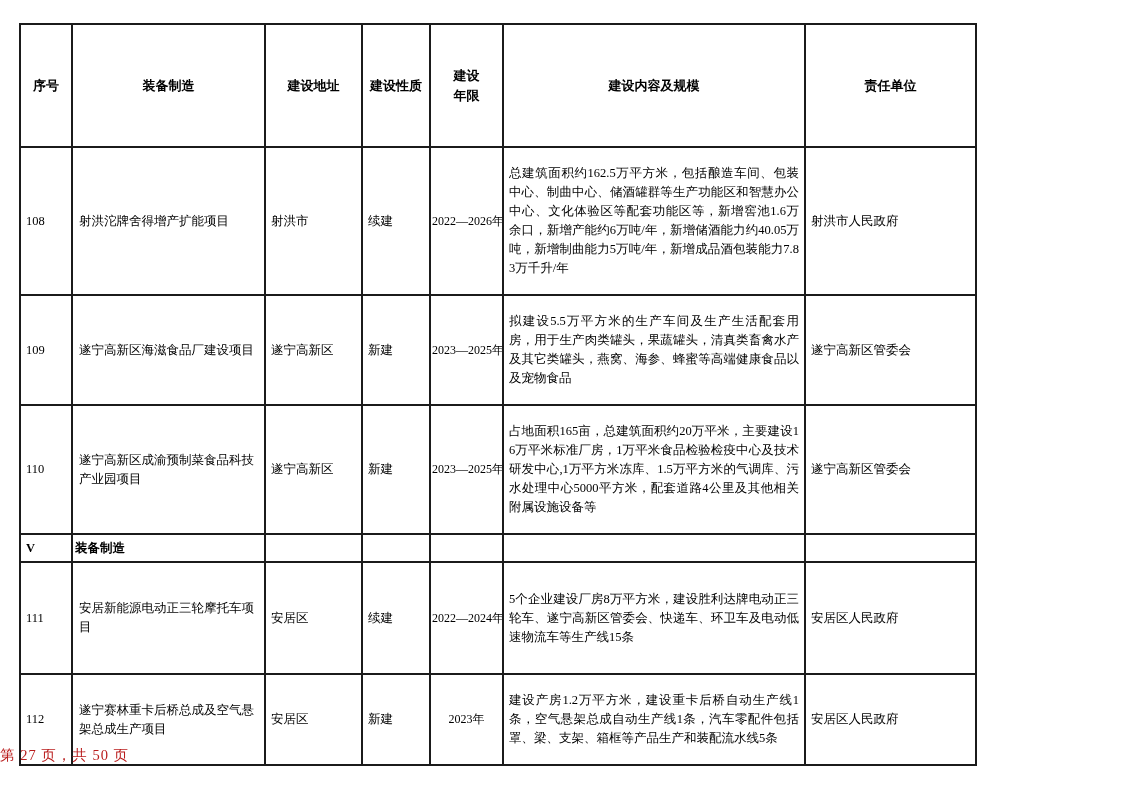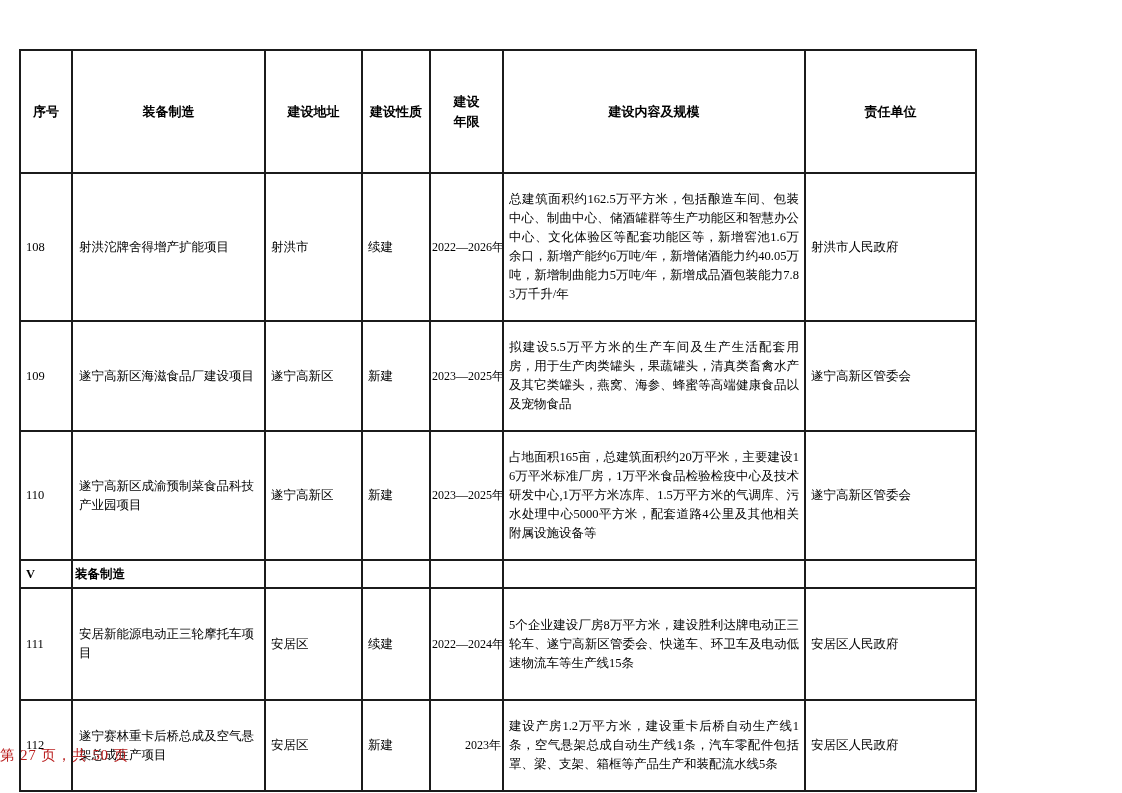--- a/index.html
+++ b/index.html
@@ -3,21 +3,21 @@
 <meta charset="utf-8">
 <style>
   html,body{margin:0;padding:0;}
   body{
     width:1122px;height:793px;background:#ffffff;position:relative;
     font-family:"Liberation Serif","DejaVu Serif",serif;color:#000;
     -webkit-font-smoothing:antialiased;
   }
   .page{position:absolute;inset:0;background:#ffffff;overflow:hidden;}
   table.doc-table{
-    position:absolute;left:19px;top:49px;width:956px;
+    position:absolute;left:19px;top:23px;width:956px;
     border-collapse:collapse;table-layout:fixed;
   }
   .doc-table th,.doc-table td{
     border:2px solid #1b1b1b;
     vertical-align:middle;
     font-size:12.5px;line-height:19px;
     padding:2px 5px;
     overflow:hidden;
     word-break:break-all;
   }
@@ -28,21 +28,21 @@
   .h-head{height:123px;}
   .h-a{height:127px;}
   .h-b{height:89px;}
   .h-c{height:104px;}
   .h-s{height:28px;}
   .h-d{height:112px;}
   .h-e{height:90px;}
   td.center{text-align:left;}
   td.left{text-align:left;padding-left:6px;margin-top:20px;}
   td.just{text-align:justify;text-justify:inter-ideograph;padding:16px 5px;}
-  td.years{text-align:right;white-space:nowrap;padding:2px 1px;font-size:12px;}
+  td.years{text-align:center;white-space:nowrap;padding:2px 1px;font-size:12px;}
   tr.section td{font-weight:700;}
   tr.section td.left{padding-left:2px;font-family:Liberation Serif, serif;}
   .footer{
     position:absolute;left:0;top:746px;width:100%;
     font-size:14.5px;letter-spacing:1px;color:#b91c1c;
   }
 </style>
 </head>
 <body>
 

